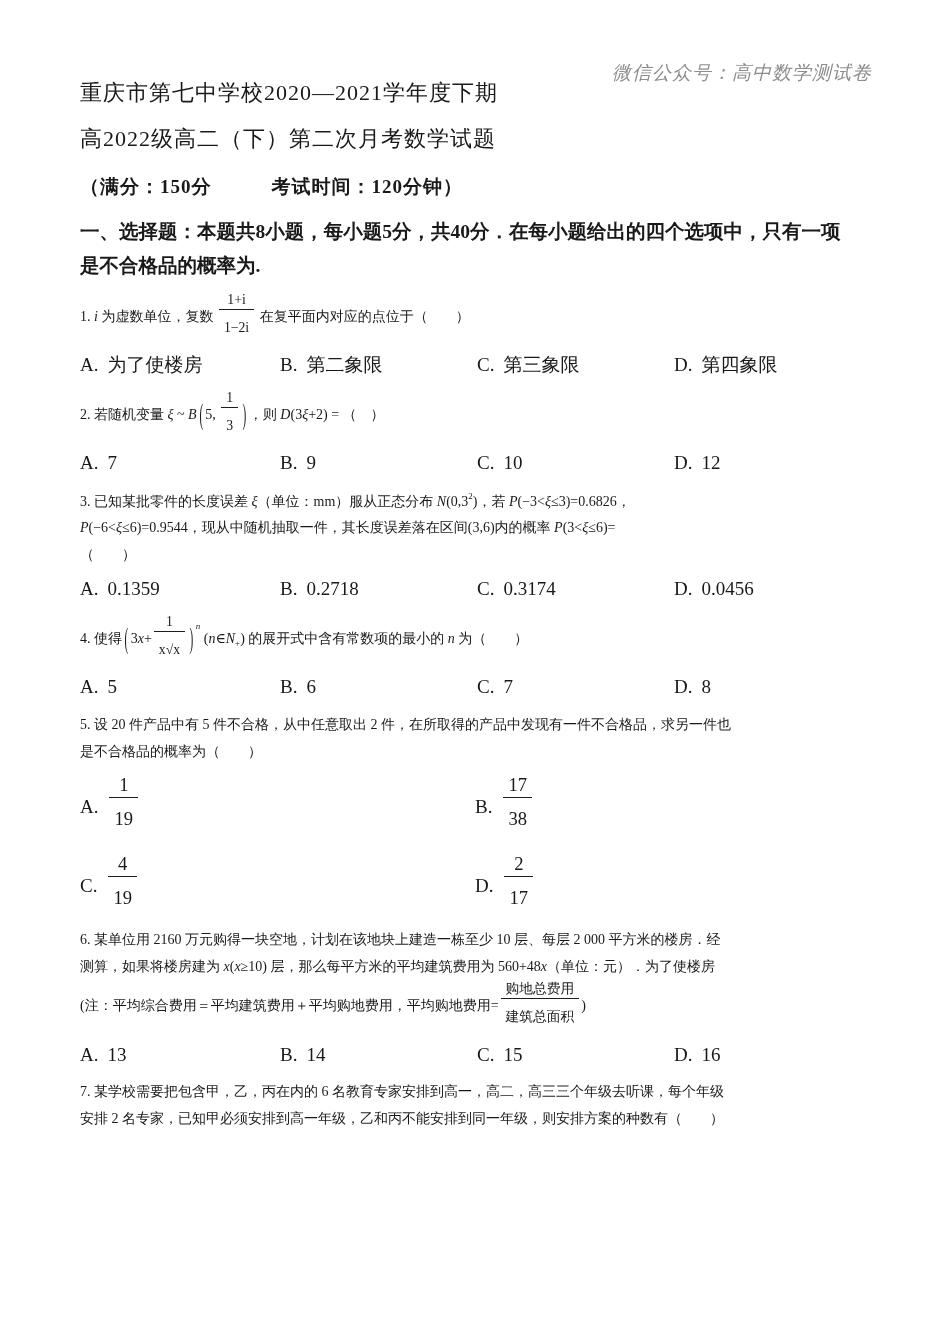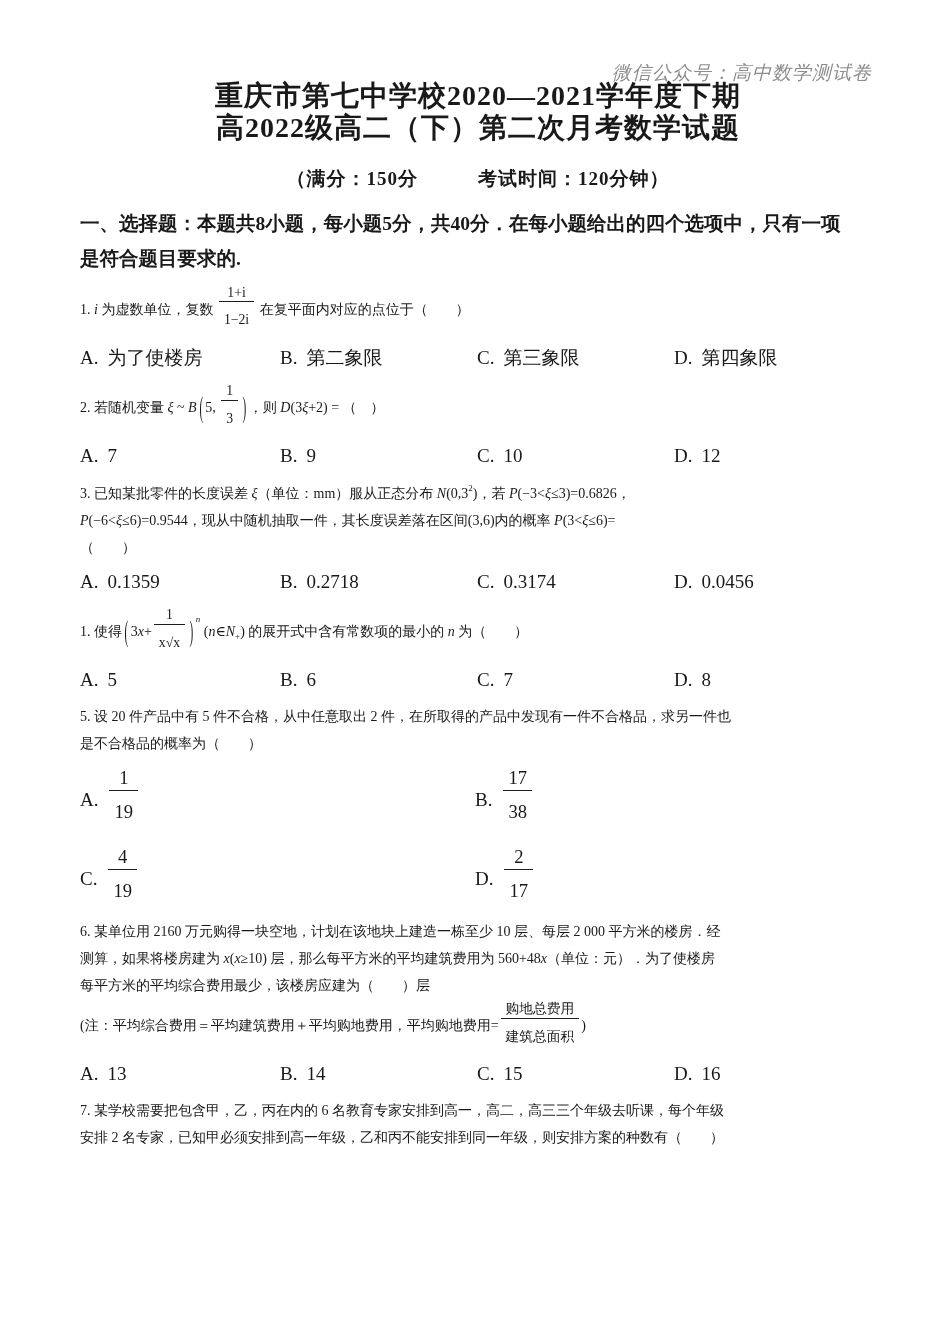--- a/index.html
+++ b/index.html
@@ -6,24 +6,24 @@
   body{
     width:942px;height:1333px;background:#ffffff;overflow:hidden;
     font-family:"Liberation Serif","DejaVu Serif",serif;color:#191919;
     position:relative;
   }
   .page{position:absolute;inset:0;padding:58px 66px 0 80px;box-sizing:border-box;}
   .watermark{
     position:absolute;top:60px;right:70px;font-size:19px;color:#8d8d8d;
     font-style:italic;letter-spacing:1px;
   }
-  .title{font-size:28px;font-weight:700;text-align:center;margin:0;line-height:1.15;letter-spacing:1px;}
+  .title{font-size:22px;font-weight:400;margin:0;line-height:1.15;letter-spacing:1px;}
   .title.t1{margin-top:22px;}
-  .title.t2{}
-  .info{font-size:19px;font-weight:700;text-align:center;margin-top:22px;letter-spacing:1px;}
+  .title.t2{margin-top:21px;}
+  .info{font-size:19px;font-weight:700;text-align:left;margin-top:22px;letter-spacing:1px;}
   .section-head{font-size:19.5px;font-weight:600;line-height:1.78;}
   .section-head.first{margin-top:15px;}
   #questions{margin-top:4px;}
   .q{margin-top:7px;}
   .q-line{font-size:14px;line-height:1.92;}
   .options{
     display:grid;grid-template-columns:200px 197px 197px 1fr;
     font-size:19px;line-height:1.75;margin:3px 0 8px;
   }
   .options.cols2{grid-template-columns:395px 1fr;row-gap:12px;margin-top:8px;}
@@ -47,21 +47,21 @@
 </style>
 </head>
 <body>
 
 <div class="page">
   <div class="watermark">微信公众号：高中数学测试卷</div>
   <div class="title t1">重庆市第七中学校2020—2021学年度下期</div>
   <div class="title t2">高2022级高二（下）第二次月考数学试题</div>
   <div class="info">（满分：150分　　　考试时间：120分钟）</div>
   <div class="section-head first">一、选择题：本题共8小题，每小题5分，共40分．在每小题给出的四个选项中，只有一项</div>
-  <div class="section-head">是符合题目要求的.</div>
+  <div class="section-head">是不合格品的概率为.</div>
   <div id="questions">
       <div class="q">
         <div class="q-line"><span>1. </span><span class="it">i</span><span> 为虚数单位，复数 </span><span class="frac">
             <span class="fnum">1+i</span>
             <span class="fden">1−2i</span>
           </span><span> 在复平面内对应的点位于（　　）</span></div>
         <div class="options">
           <div class="opt">
             <span class="opt-label">A.</span>
             <span>为了使楼房</span>
@@ -121,21 +121,21 @@
             <span class="opt-label">C.</span>
             <span>0.3174</span>
           </div>
           <div class="opt">
             <span class="opt-label">D.</span>
             <span>0.0456</span>
           </div>
         </div>
       </div>
       <div class="q">
-        <div class="q-line"><span>1. 使得</span><span class="bigp">(</span><span>3</span><span class="it">x</span><span>+</span><span class="frac">
+        <div class="q-line"><span>4. 使得</span><span class="bigp">(</span><span>3</span><span class="it">x</span><span>+</span><span class="frac">
             <span class="fnum">1</span>
             <span class="fden">x√x</span>
           </span><span class="bigp">)</span><span class="sup it hi">n</span><span> (</span><span class="it">n</span><span>∈</span><span class="it">N</span><span class="sub">+</span><span>) 的展开式中含有常数项的最小的 </span><span class="it">n</span><span> 为（　　）</span></div>
         <div class="options">
           <div class="opt">
             <span class="opt-label">A.</span>
             <span>5</span>
           </div>
           <div class="opt">
             <span class="opt-label">B.</span>
@@ -181,21 +181,20 @@
             <span class="frac">
               <span class="fnum">2</span>
               <span class="fden">17</span>
             </span>
           </div>
         </div>
       </div>
       <div class="q">
         <div class="q-line"><span>6. 某单位用 2160 万元购得一块空地，计划在该地块上建造一栋至少 10 层、每层 2 000 平方米的楼房．经</span></div>
         <div class="q-line"><span>测算，如果将楼房建为 </span><span class="it">x</span><span>(</span><span class="it">x</span><span>≥10) 层，那么每平方米的平均建筑费用为 560+48</span><span class="it">x</span><span>（单位：元）．为了使楼房</span></div>
-        <div class="q-line"><span>每平方米的平均综合费用最少，该楼房应建为（　　）层</span></div>
         <div class="q-line"><span>(注：平均综合费用＝平均建筑费用＋平均购地费用，平均购地费用=</span><span class="frac">
             <span class="fnum">购地总费用</span>
             <span class="fden">建筑总面积</span>
           </span><span>)</span></div>
         <div class="options">
           <div class="opt">
             <span class="opt-label">A.</span>
             <span>13</span>
           </div>
           <div class="opt">

